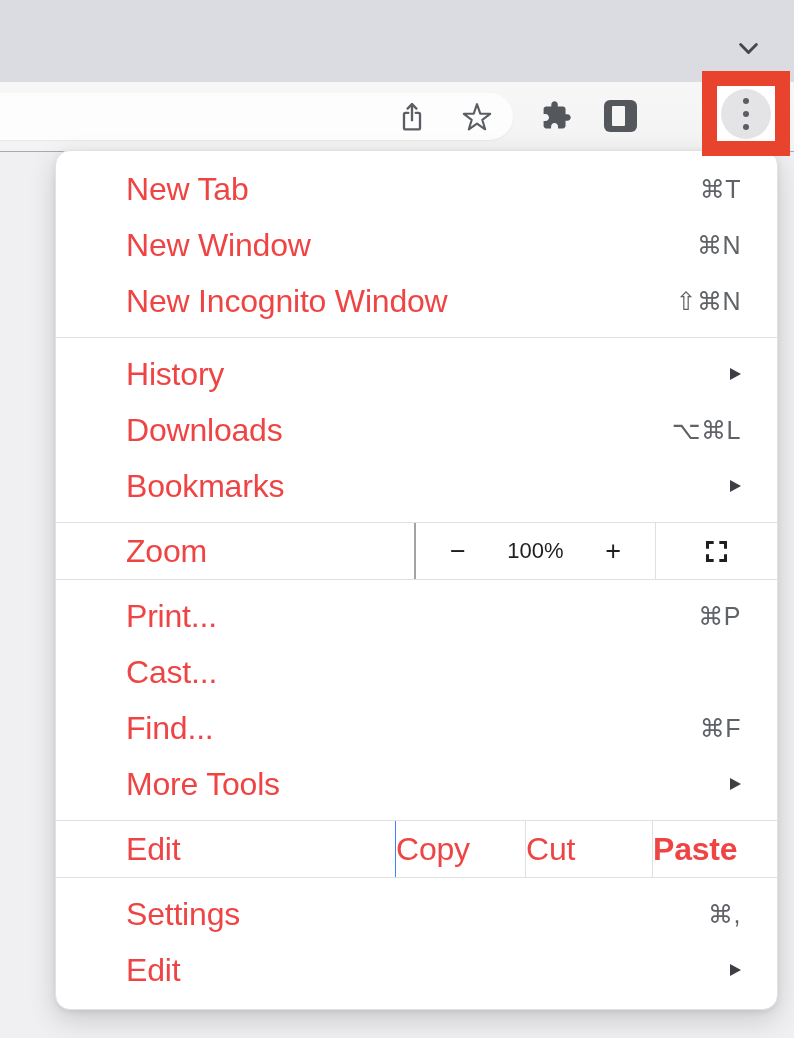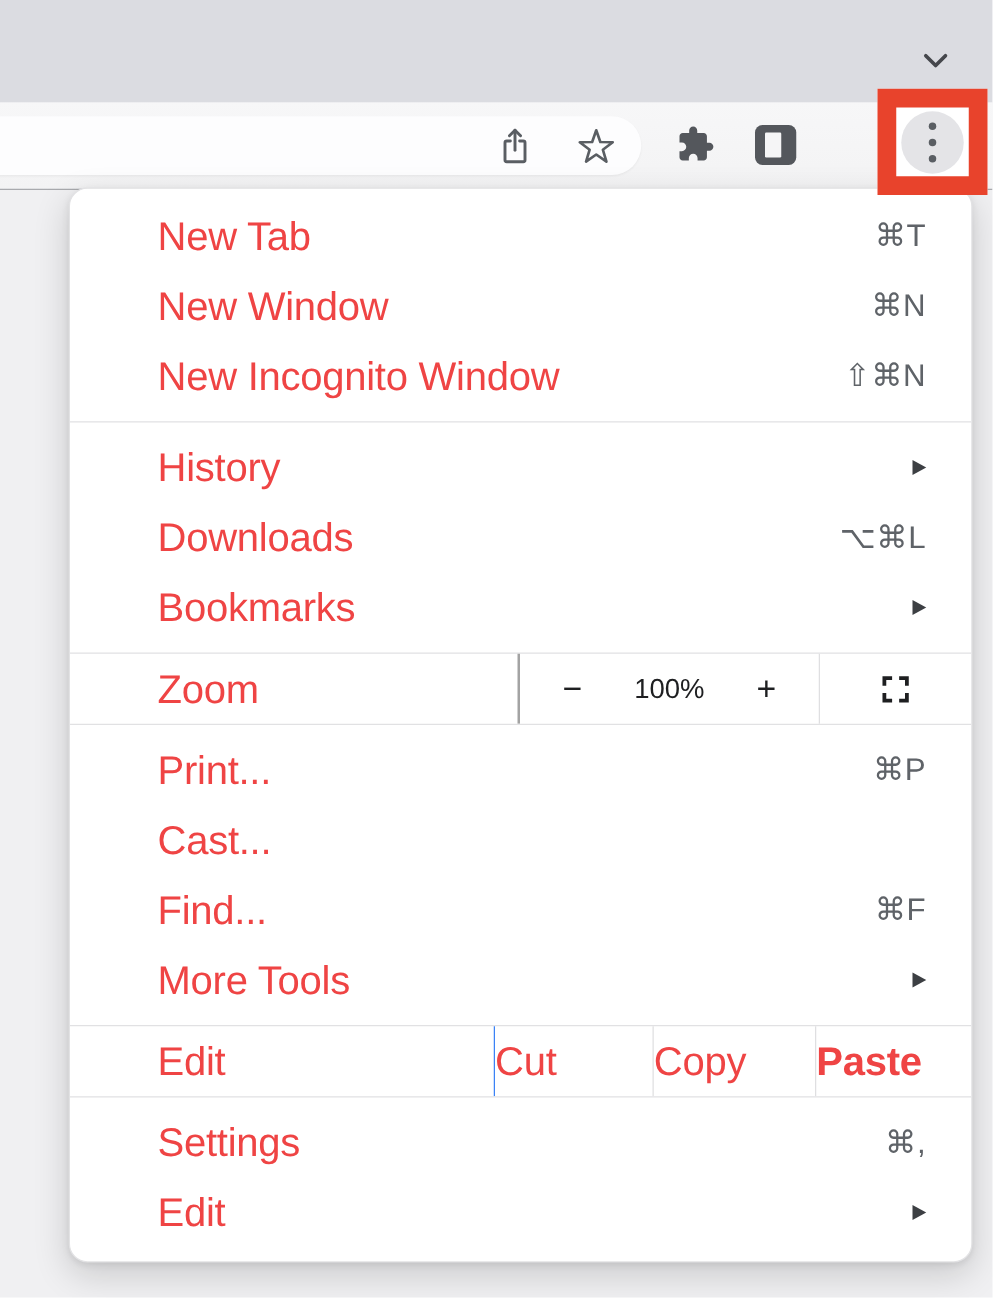--- a/index.html
+++ b/index.html
@@ -233,26 +233,26 @@
       <span class="mi-arrow"></span>
     </div>
   </div>
 
   <div class="m-divider"></div>
 
   <div class="edit-row">
     <div class="edit-label-cell">
       <span class="mi-label">Edit</span>
     </div>
+    <div class="edit-action-cell edit-copy">
+      <span class="mi-label">Copy</span>
+    </div>
     <div class="edit-action-cell edit-cut">
       <span class="mi-label">Cut</span>
     </div>
-    <div class="edit-action-cell edit-copy">
-      <span class="mi-label">Copy</span>
-    </div>
     <div class="edit-action-cell edit-paste">
       <span class="mi-label">Paste</span>
     </div>
   </div>
 
   <div class="m-divider"></div>
 
   <div class="m-section last">
     <div class="menu-item">
       <span class="mi-label">Settings</span>

